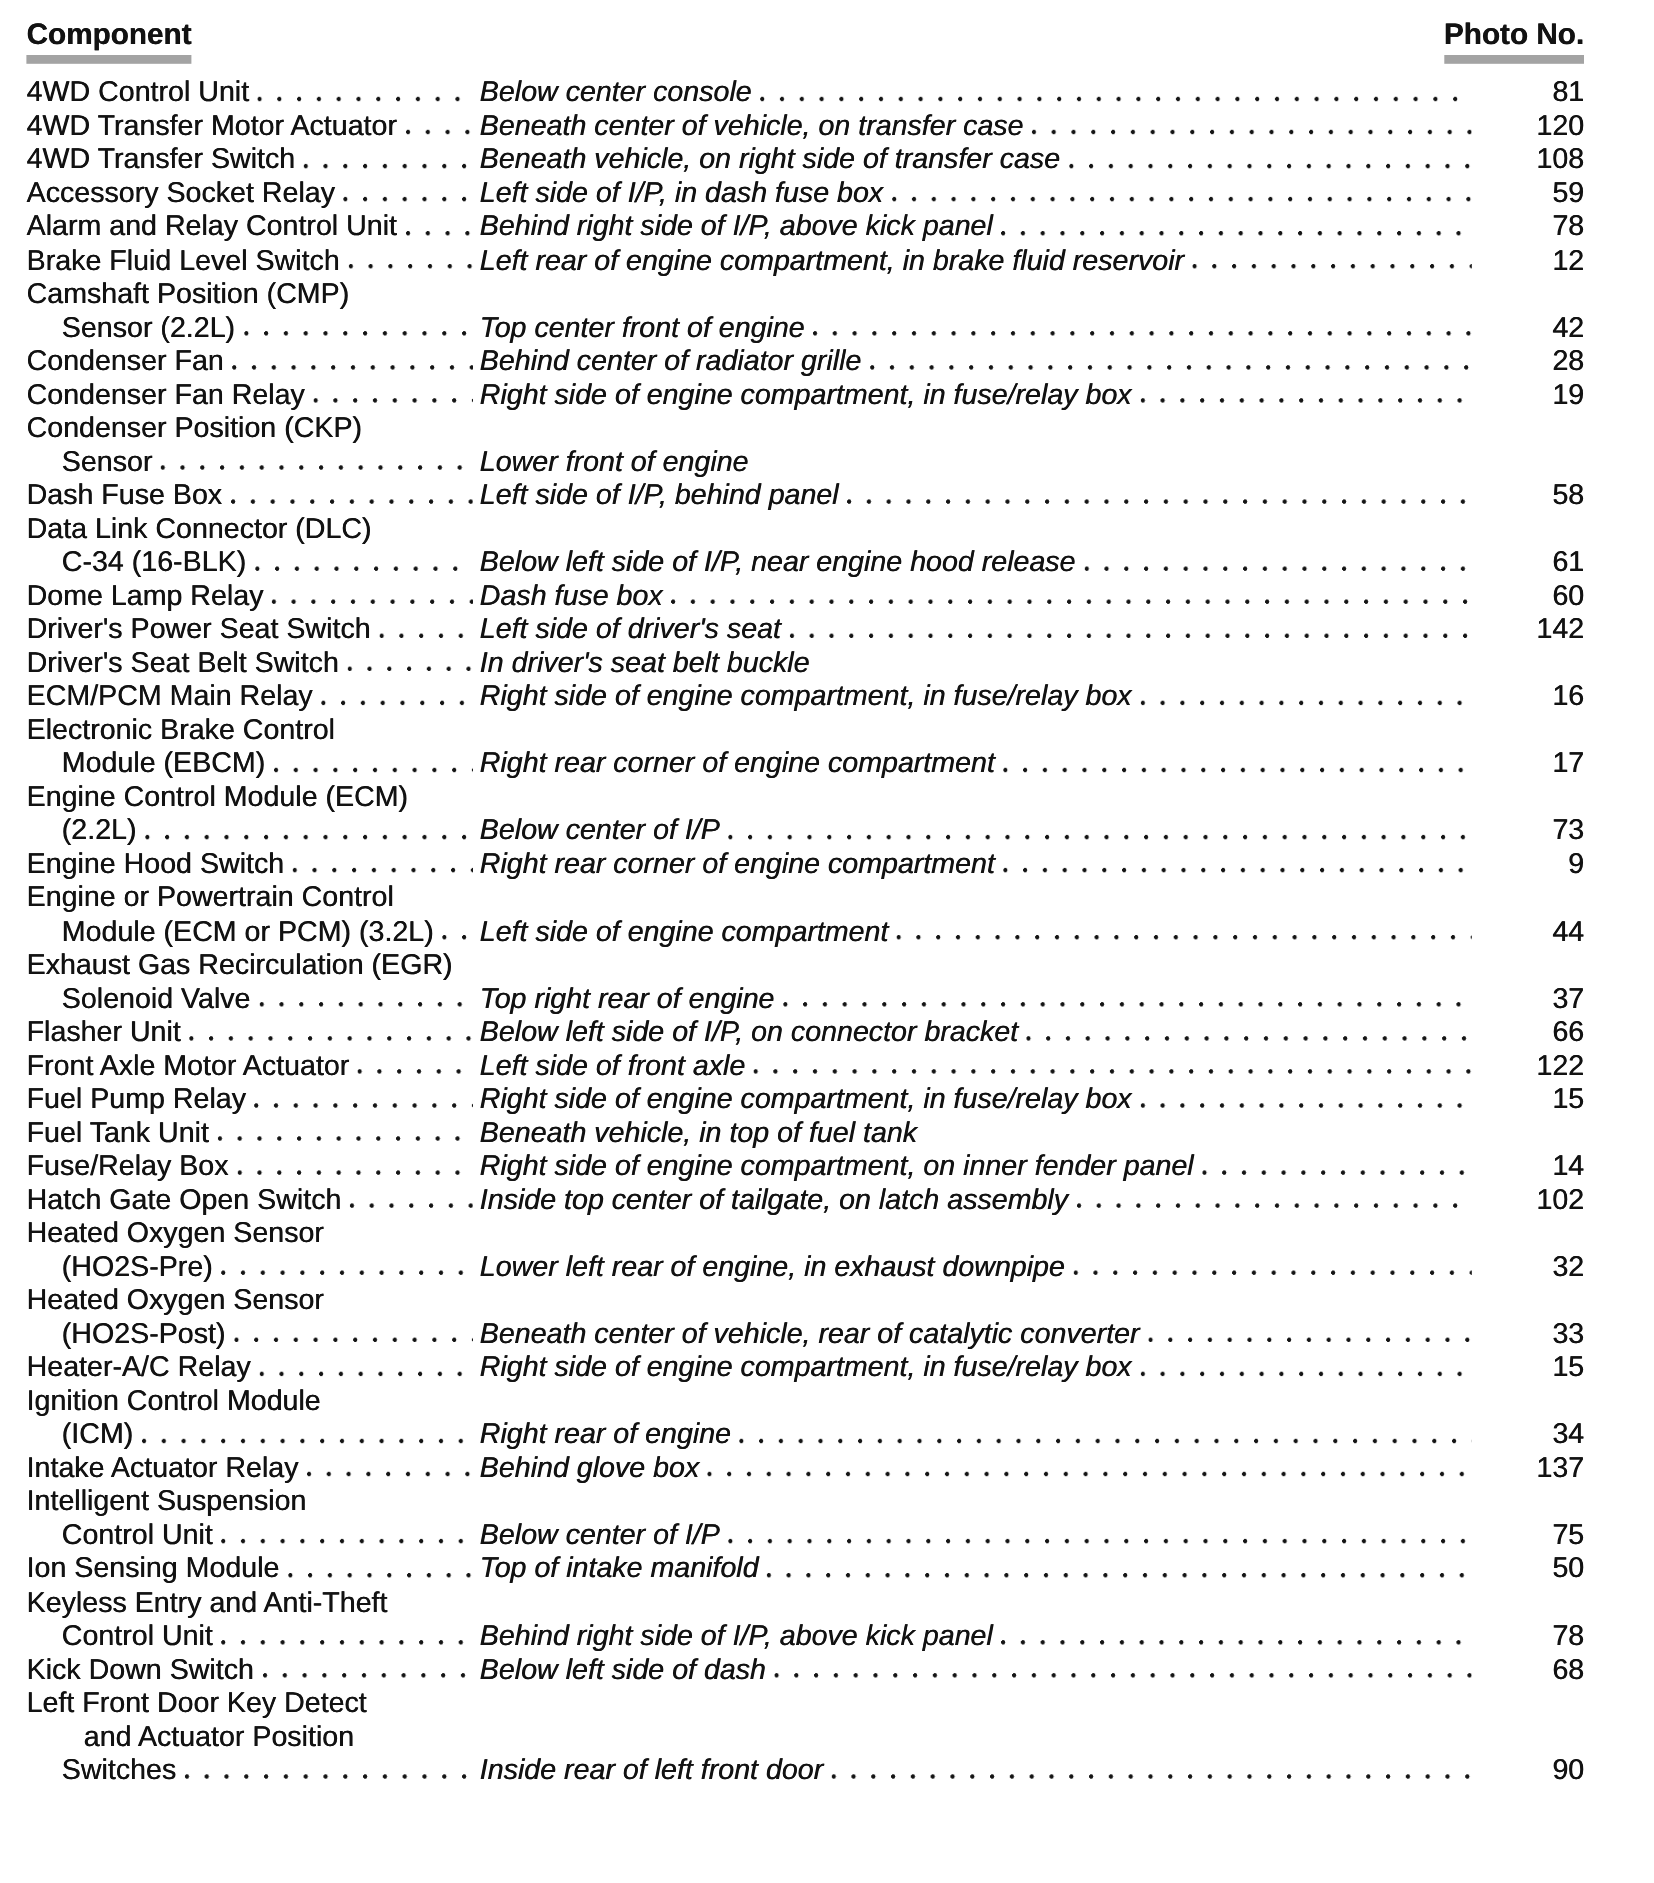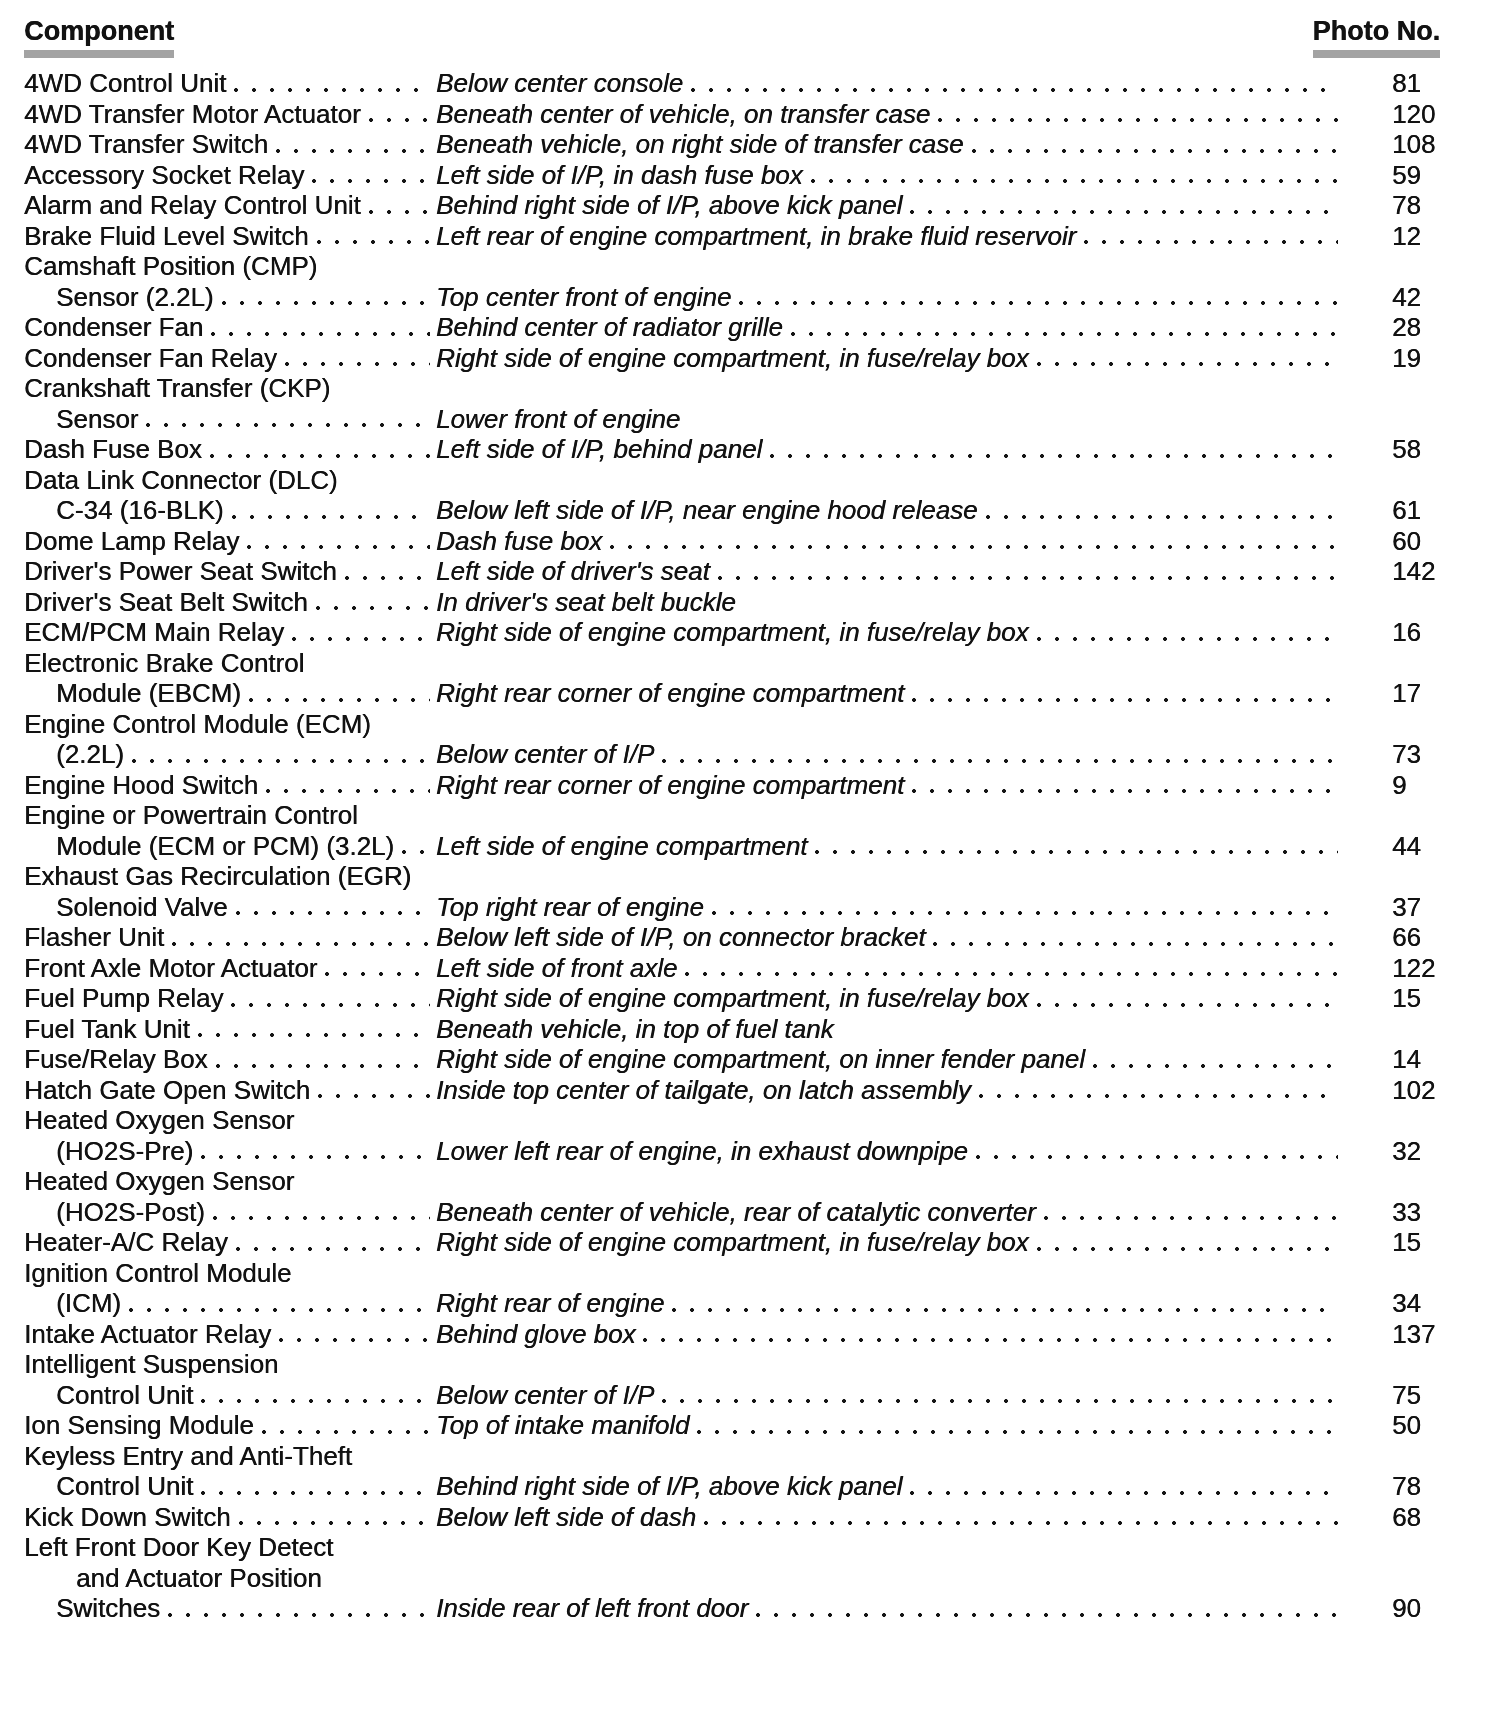--- a/index.html
+++ b/index.html
@@ -35,21 +35,21 @@
   .line {
     display: flex;
     align-items: baseline;
     height: 30.5px;
     font-size: 26px;
     line-height: 30.5px;
     white-space: nowrap;
   }
   .c1 { flex: 0 0 412px; display: flex; align-items: center; min-width: 0; }
   .c2 { flex: 1 1 auto;  display: flex; align-items: flex-end; min-width: 0; font-style: italic; }
-  .c3 { flex: 0 0 48px; text-align: left; margin-left: 48px; }
+  .c3 { flex: 0 0 48px; text-align: right; margin-left: 48px; }
   .nm, .lc { white-space: nowrap; }
   .ind0 { padding-left: 0; }
   .ind1 { padding-left: 32px; }
   .ind2 { padding-left: 52px; }
   .lead {
     flex: 1 1 auto;
     min-width: 14px;
     align-self: stretch;
     position: relative;
   }
@@ -190,21 +190,21 @@
           <span class="c2">
             <span class="lc">Right side of engine compartment, in fuse/relay box</span>
             <span class="lead"></span>
           </span>
           <span class="c3">19</span>
         </div>
       </div>
       <div class="row">
         <div class="line">
           <span class="c1">
-            <span class="nm ind0">Crankshaft Transfer (CKP)</span>
+            <span class="nm ind0">Condenser Position (CKP)</span>
           </span>
         </div>
         <div class="line">
           <span class="c1">
             <span class="nm ind1">Sensor</span>
             <span class="lead"></span>
           </span>
           <span class="c2">
             <span class="lc">Lower front of engine</span>
           </span>

